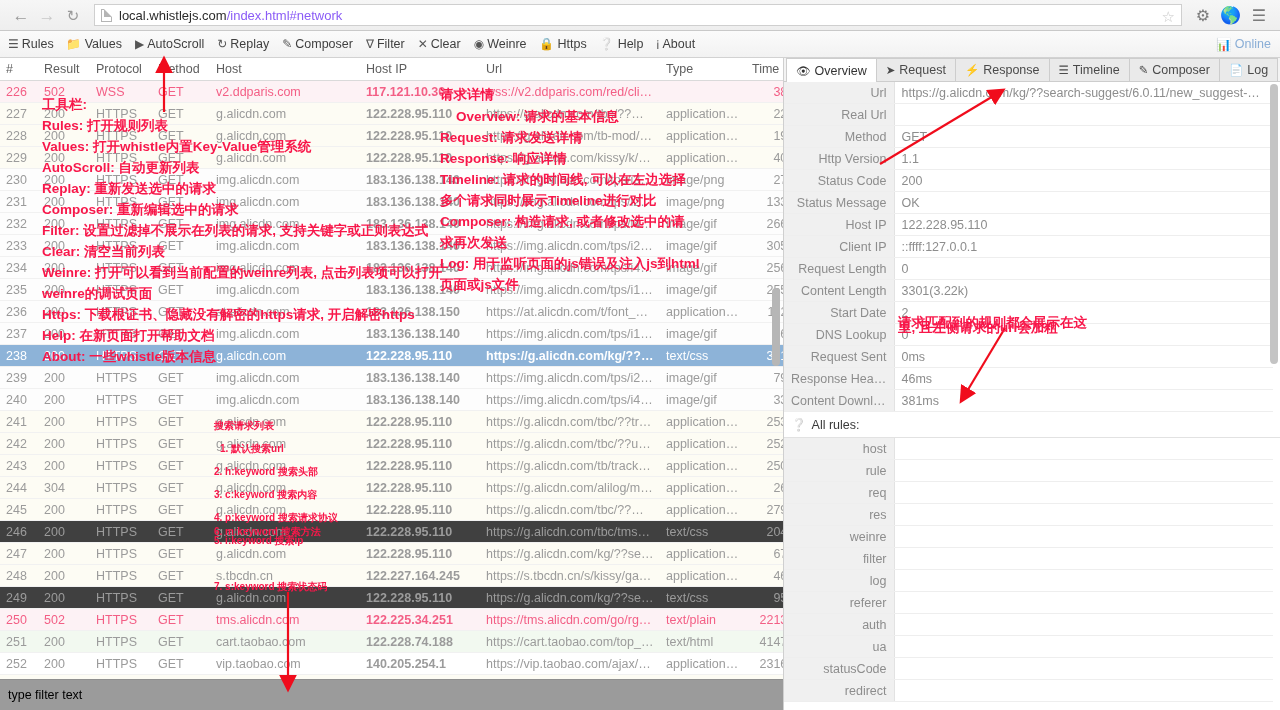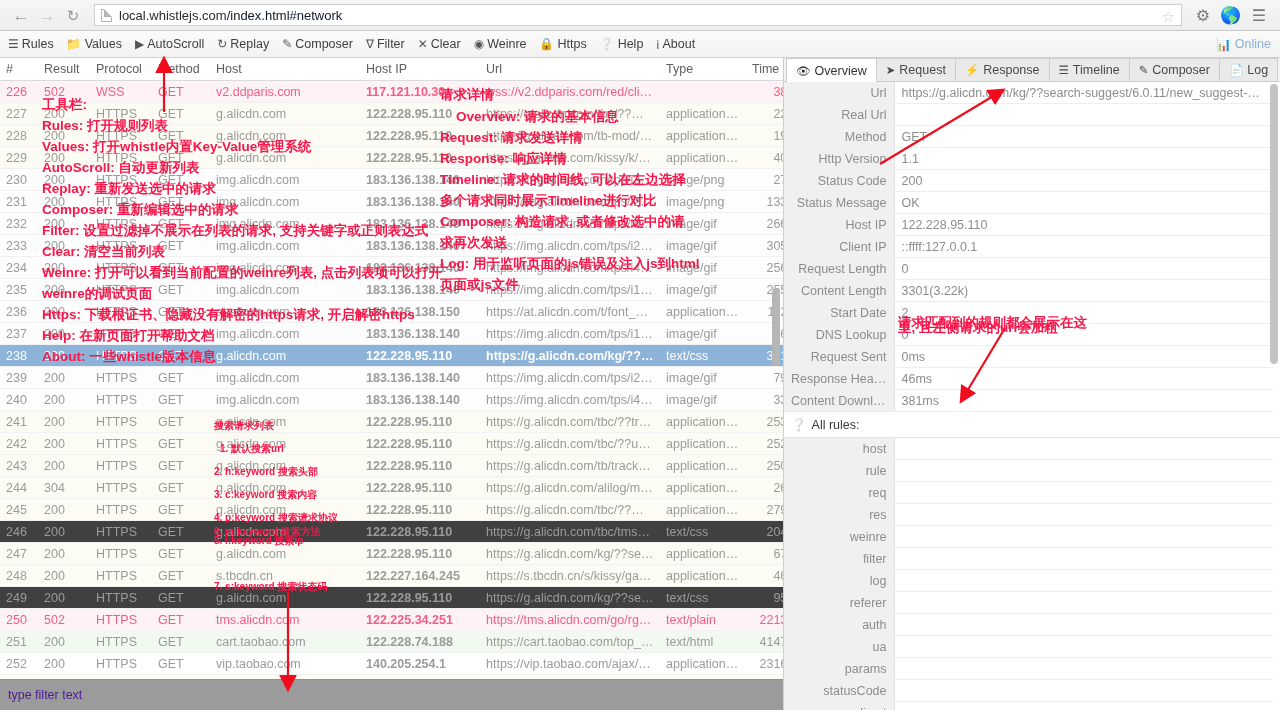--- a/index.html
+++ b/index.html
@@ -52,21 +52,21 @@
     position: relative;
     flex: none;
   }
   #url-field .page-icon:after {
     content: "";
     position: absolute; right: -1px; top: -1px;
     border-width: 4px; border-style: solid;
     border-color: #fff #fff #b5b5b5 #b5b5b5;
   }
   .url-host { color: #2b2b2b; }
-  .url-rest { color: #0f172a; }
+  .url-rest { color: #8b5cf6; }
   #star-icon {
     position: absolute; right: 6px; top: 3px;
     font-size: 15px; color: #c9c9c9;
   }
   .chrome-icon {
     width: 26px; height: 26px;
     display: flex; align-items: center; justify-content: center;
     font-size: 16px;
     color: #7b7b7b;
     margin-left: 2px;
@@ -186,21 +186,21 @@
   }
   #filter-bar {
     position: absolute;
     left: 0; bottom: 0;
     width: 784px;
     height: 31px;
     background: #9b9b9b;
     display: flex;
     align-items: center;
     padding-left: 8px;
-    color: #4c1d95;
+    color: #000000;
     font-size: 12.5px;
     border-top: 1px solid #8f8f8f;
   }
 
   
   #right-tabs {
     height: 24px;
     display: flex;
     align-items: flex-end;
     background: #f3f3f3;
@@ -821,24 +821,20 @@
           <tr>
             <td class="kv-key">referer</td>
             <td class="kv-val"></td>
           </tr>
           <tr>
             <td class="kv-key">auth</td>
             <td class="kv-val"></td>
           </tr>
           <tr>
             <td class="kv-key">ua</td>
-            <td class="kv-val"></td>
-          </tr>
-          <tr>
-            <td class="kv-key">params</td>
             <td class="kv-val"></td>
           </tr>
           <tr>
             <td class="kv-key">statusCode</td>
             <td class="kv-val"></td>
           </tr>
           <tr>
             <td class="kv-key">redirect</td>
             <td class="kv-val"></td>
           </tr>

